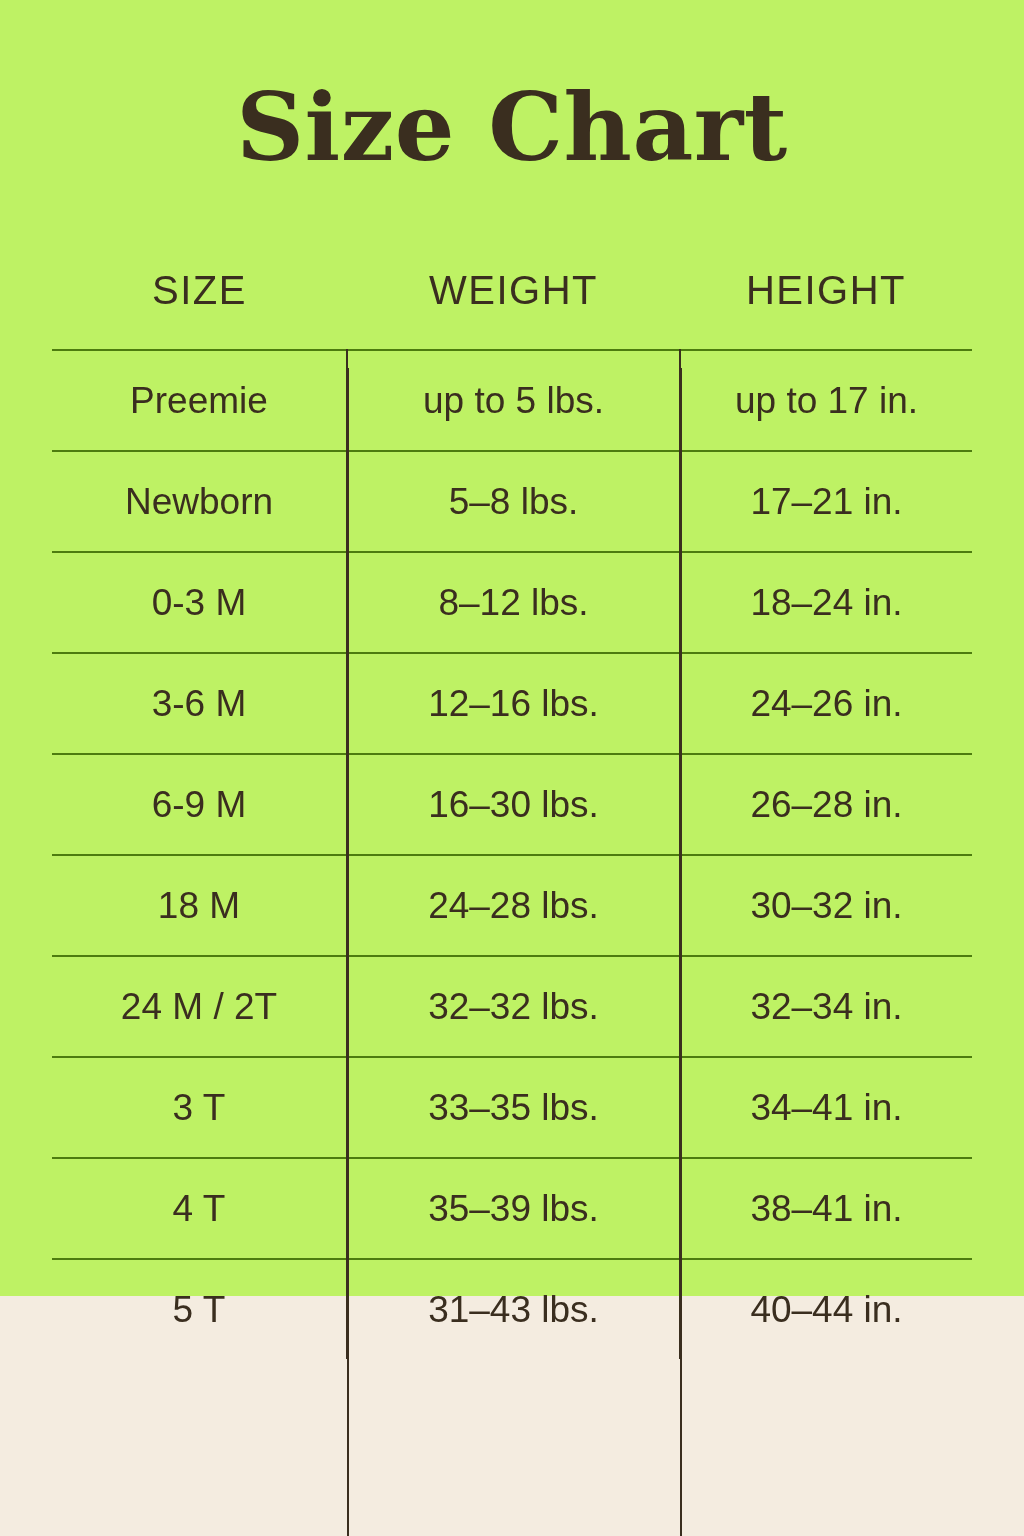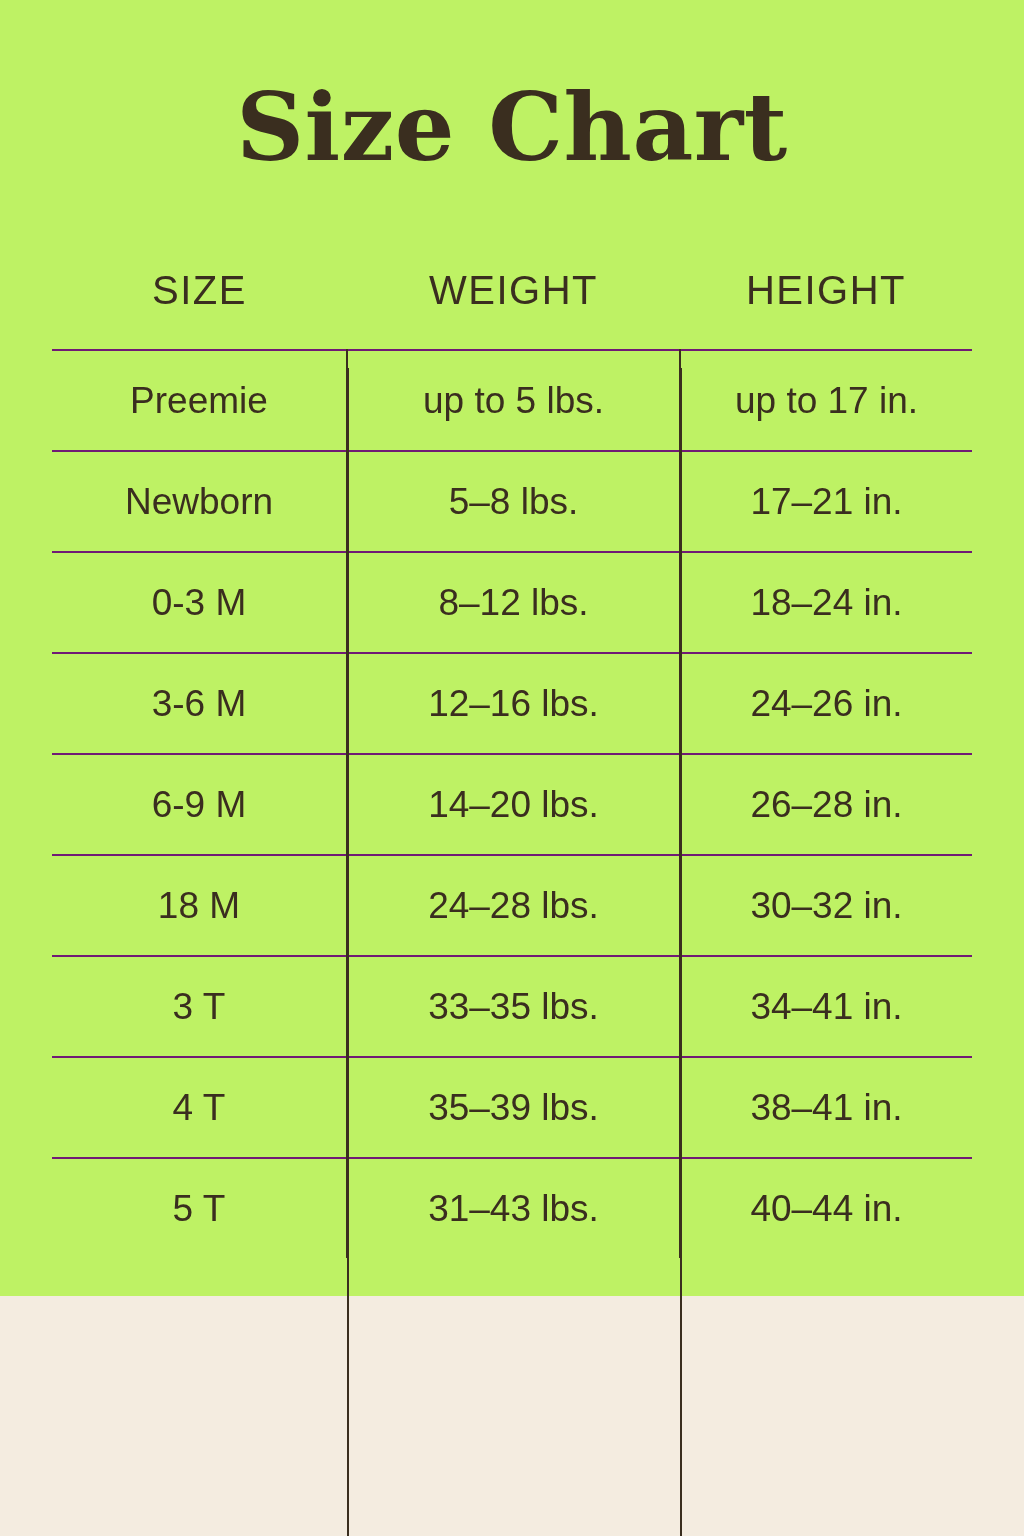--- a/index.html
+++ b/index.html
@@ -60,21 +60,21 @@
     border: none;
   }
   tbody td {
     font-family: "Liberation Sans", sans-serif;
     font-weight: 400;
     font-size: 37px;
     color: #3a2e1f;
     text-align: center;
     height: 99px;
     vertical-align: middle;
-    border-top: 2px solid #701a75;
+    border-top: 2px solid #4d7c0f;
     border-right: 2px solid #3a2e1f;
     padding: 0;
   }
   tbody td:last-child {
     border-right: none;
   }
   tbody tr:last-child td {
     border-bottom: none;
     text-align: center;
   }
@@ -126,27 +126,32 @@
           <td>8–12 lbs.</td>
           <td>18–24 in.</td>
         </tr>
         <tr>
           <td>3-6 M</td>
           <td>12–16 lbs.</td>
           <td>24–26 in.</td>
         </tr>
         <tr>
           <td>6-9 M</td>
-          <td>14–20 lbs.</td>
+          <td>16–30 lbs.</td>
           <td>26–28 in.</td>
         </tr>
         <tr>
           <td>18 M</td>
           <td>24–28 lbs.</td>
           <td>30–32 in.</td>
+        </tr>
+        <tr>
+          <td>24 M / 2T</td>
+          <td>32–32 lbs.</td>
+          <td>32–34 in.</td>
         </tr>
         <tr>
           <td>3 T</td>
           <td>33–35 lbs.</td>
           <td>34–41 in.</td>
         </tr>
         <tr>
           <td>4 T</td>
           <td>35–39 lbs.</td>
           <td>38–41 in.</td>

